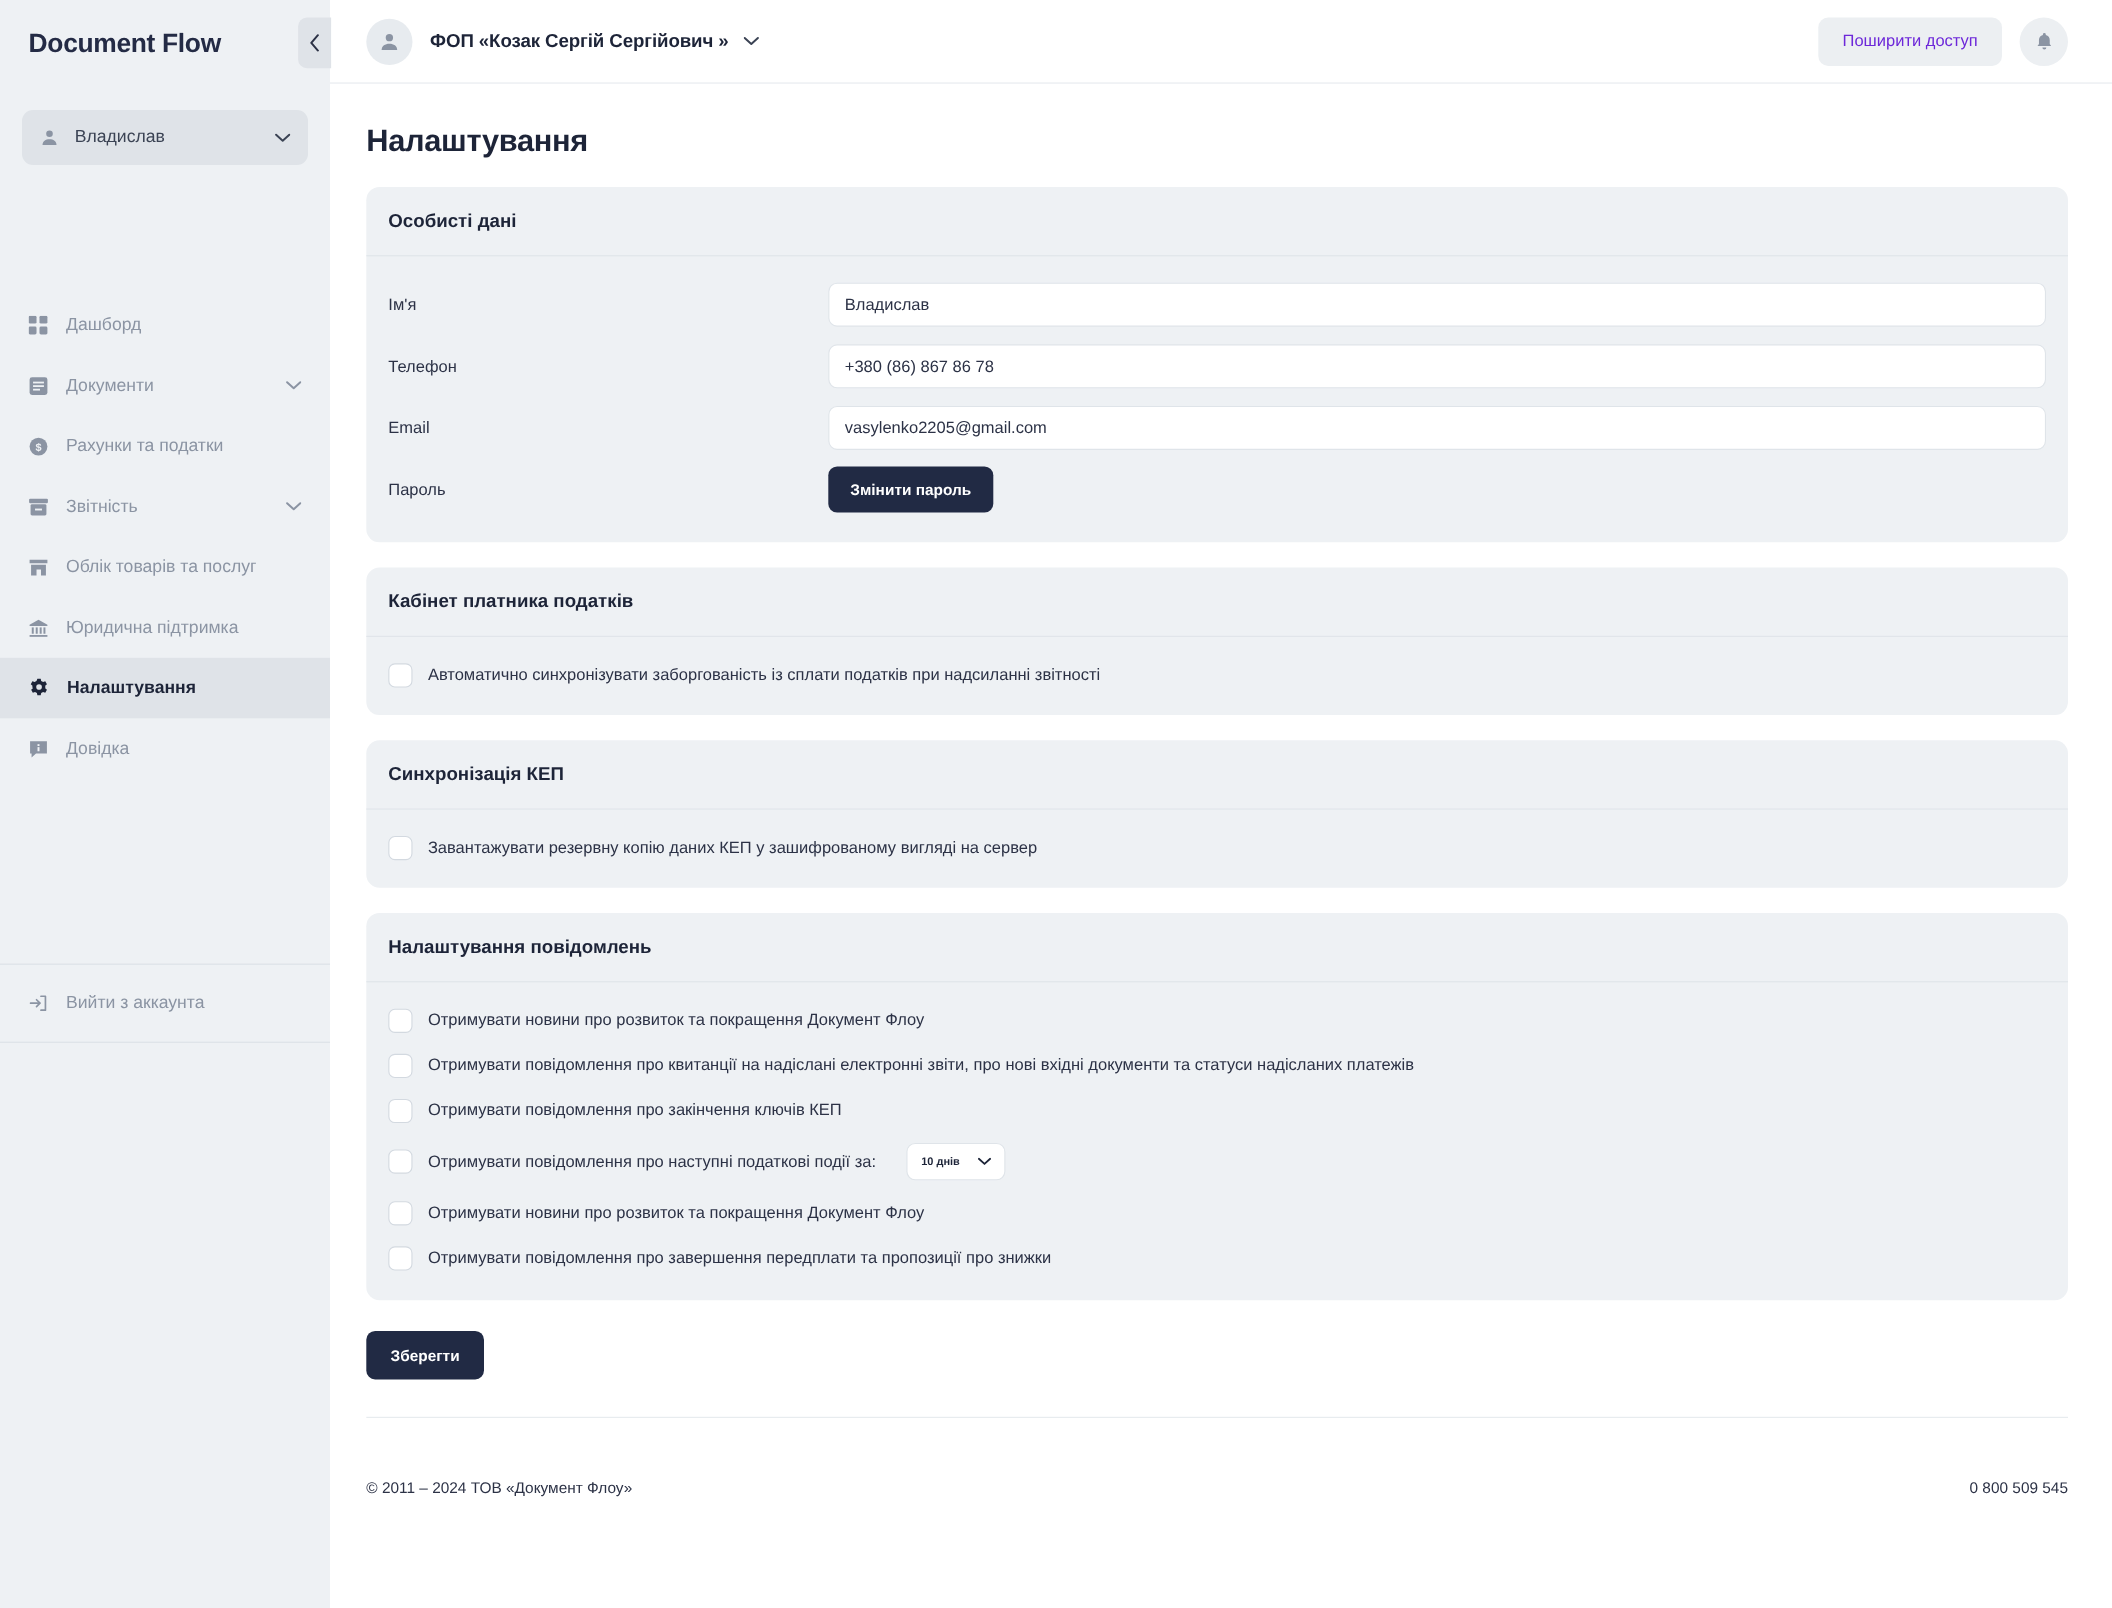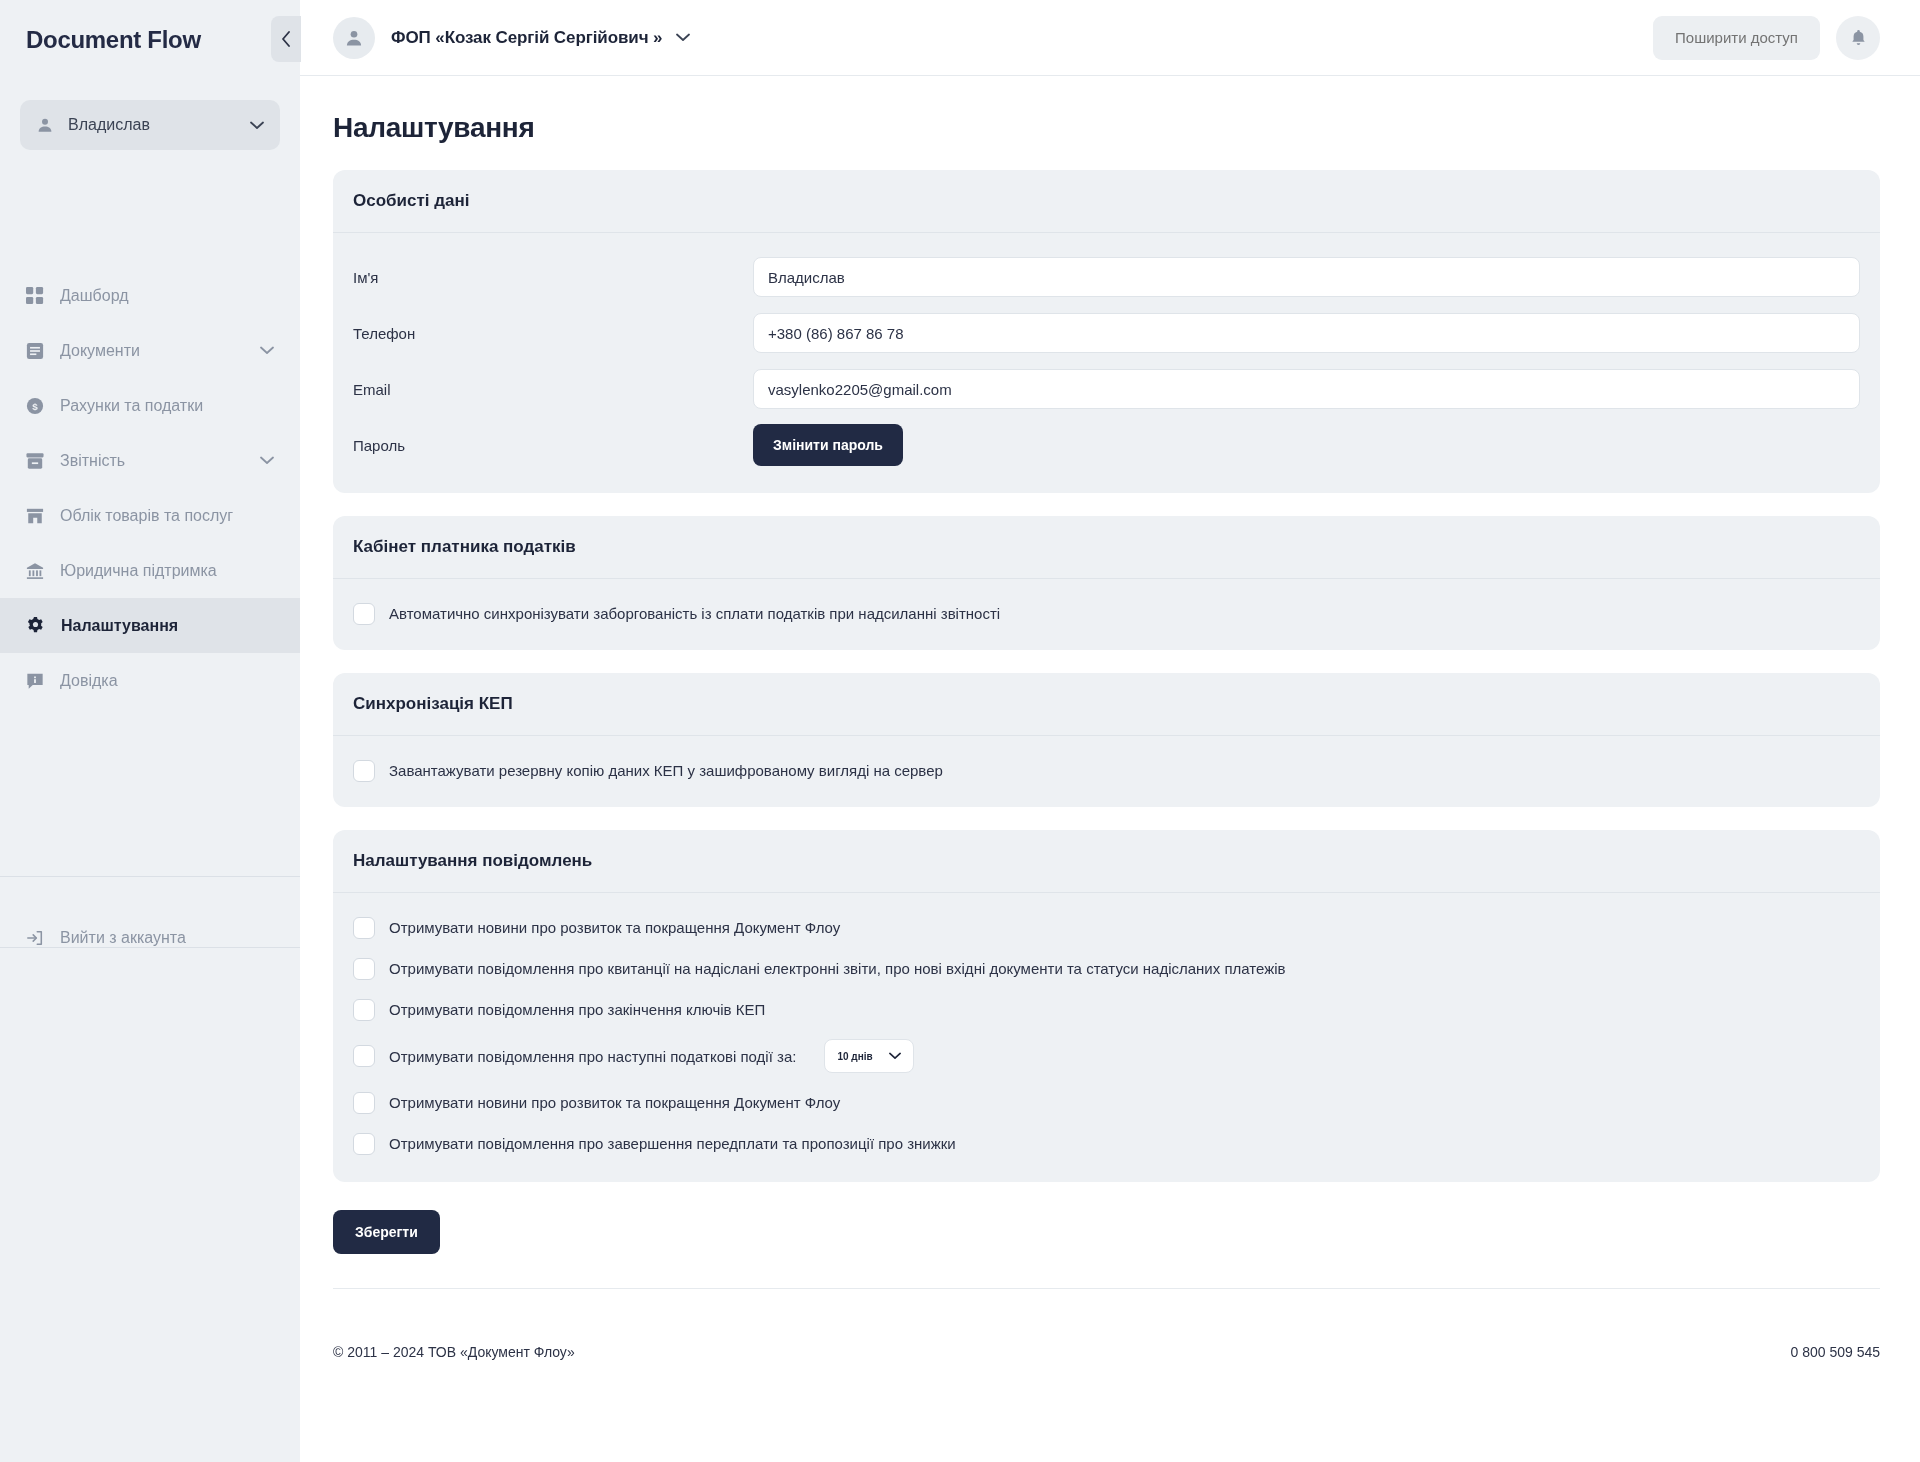--- a/index.html
+++ b/index.html
@@ -41,21 +41,21 @@
     color: #8b94a3; font-size: 16px;
   }
   .nav-item .lbl { flex: 1; }
   .nav-item.active { background: #dfe3e8; color: #1d2438; font-weight: bold; }
   .nav-item.active .ic svg { fill: #1d2438; }
 
   .sidebar-sep {
     margin-top: 168px; height: 1px; background: #dbe0e6; width: 100%;
   }
   .logout {
-    height: 70px; display: flex; align-items: flex-end; gap: 16px;
+    height: 70px; display: flex; align-items: center; gap: 16px;
     padding: 0 26px; color: #8b94a3; font-size: 16px; cursor: pointer;
   }
   .sidebar-bottom-line { height: 1px; background: #dbe0e6; width: 100%; }
 
   .collapse-btn {
     position: absolute; right: -1px; top: 16px;
     width: 30px; height: 46px;
     background: #dfe3e8;
     border-radius: 8px 0 0 8px;
     display: flex; align-items: center; justify-content: center;
@@ -72,21 +72,21 @@
   }
   .topbar .avatar {
     width: 42px; height: 42px; border-radius: 50%;
     background: #e7ebef; display: flex; align-items: center; justify-content: center;
     margin-right: 16px;
   }
   .org-name { font-size: 17px; font-weight: bold; color: #1d2438; letter-spacing: -0.1px; }
   .org-chevron { margin-left: 14px; cursor: pointer; display: flex; }
   .spacer { flex: 1; }
   .share-btn {
-    background: #eceff2; color: #737373; border: none;
+    background: #eceff2; color: #6d28d9; border: none;
     font-family: inherit; font-size: 15px;
     padding: 0 22px; height: 44px; border-radius: 9px; cursor: pointer;
   }
   .bell-btn {
     width: 44px; height: 44px; border-radius: 50%;
     background: #eceff2; margin-left: 16px;
     display: flex; align-items: center; justify-content: center; cursor: pointer;
   }
 
   .content { flex: 1; padding: 0 40px 0 33px; overflow: hidden; }

